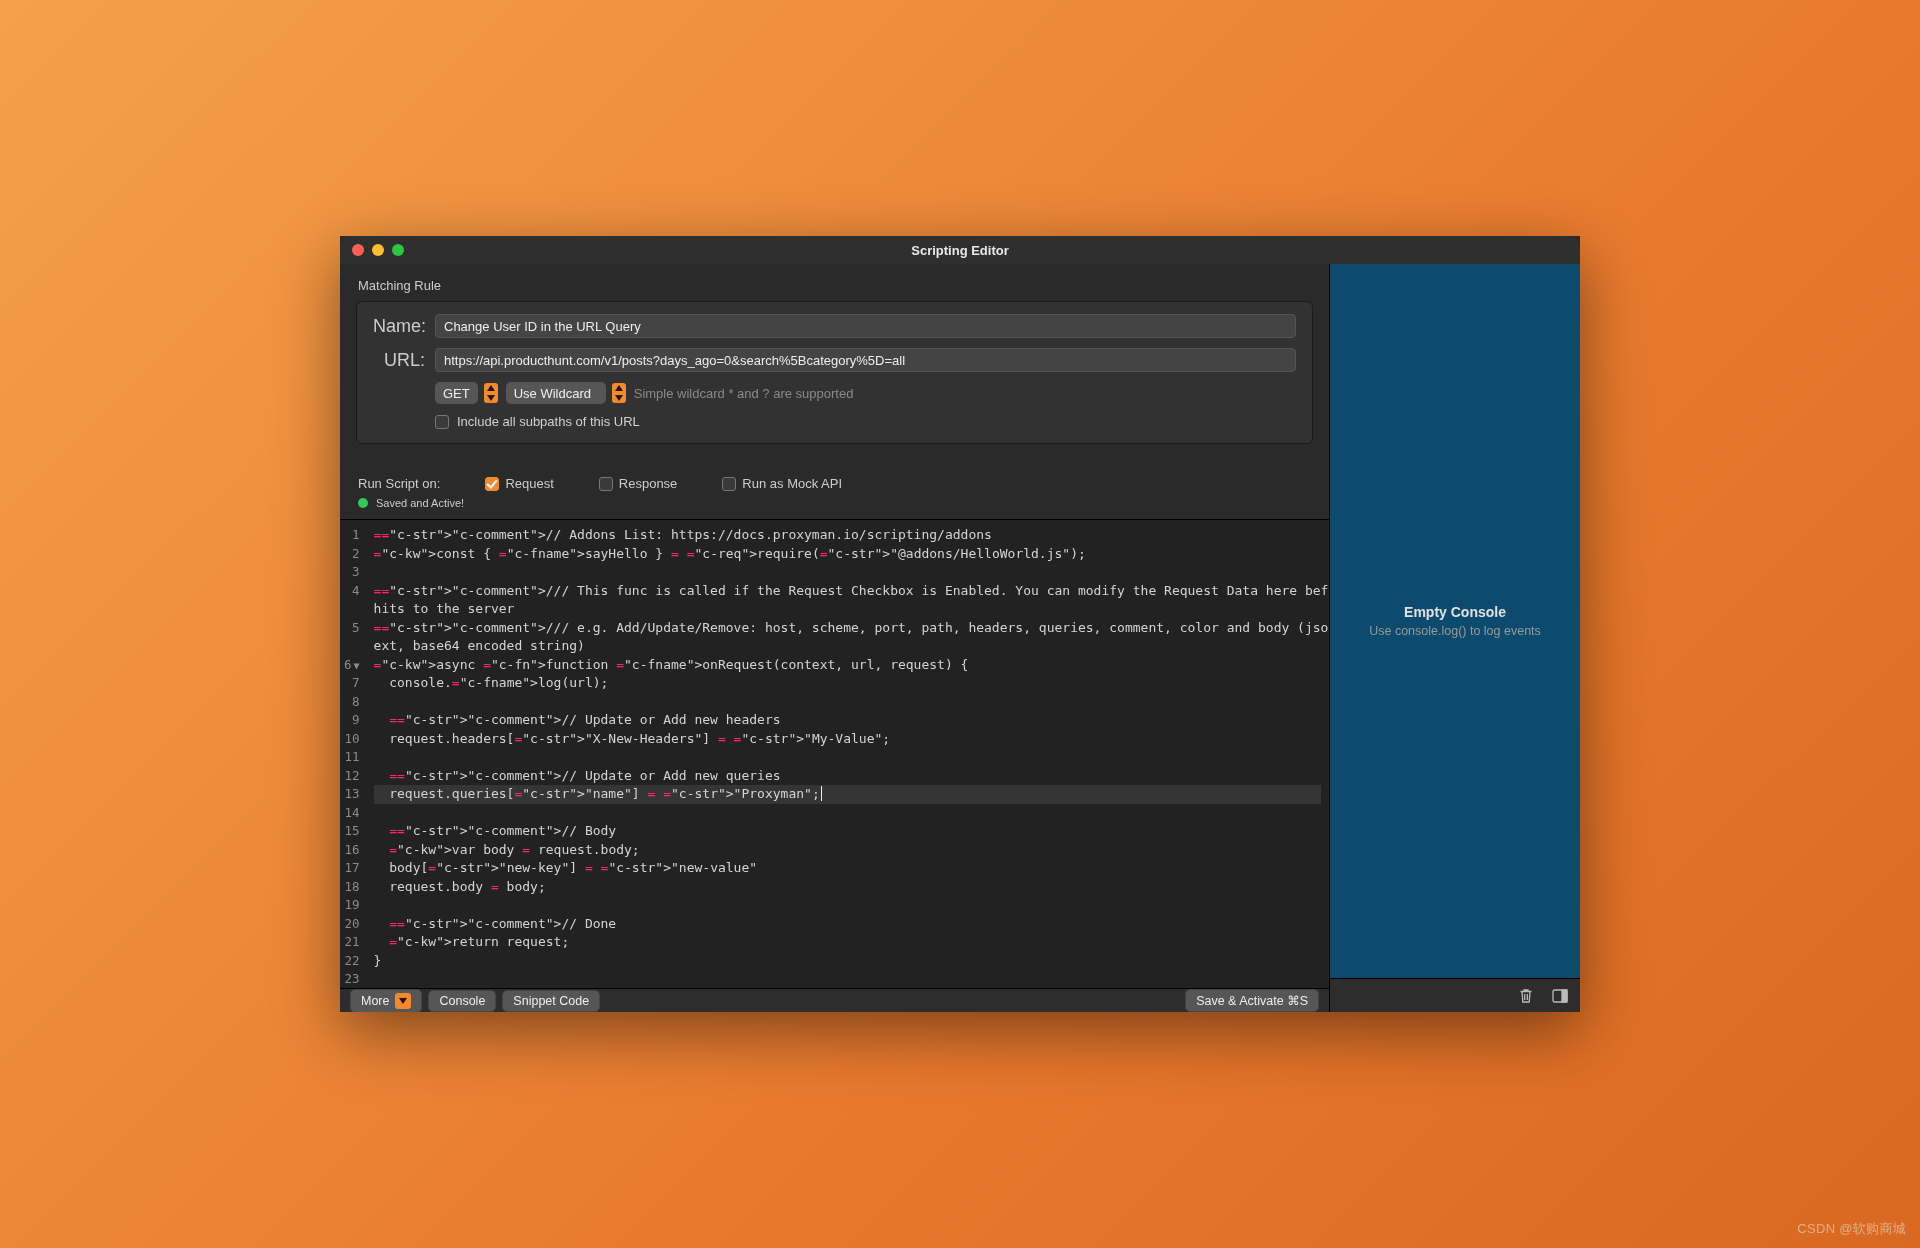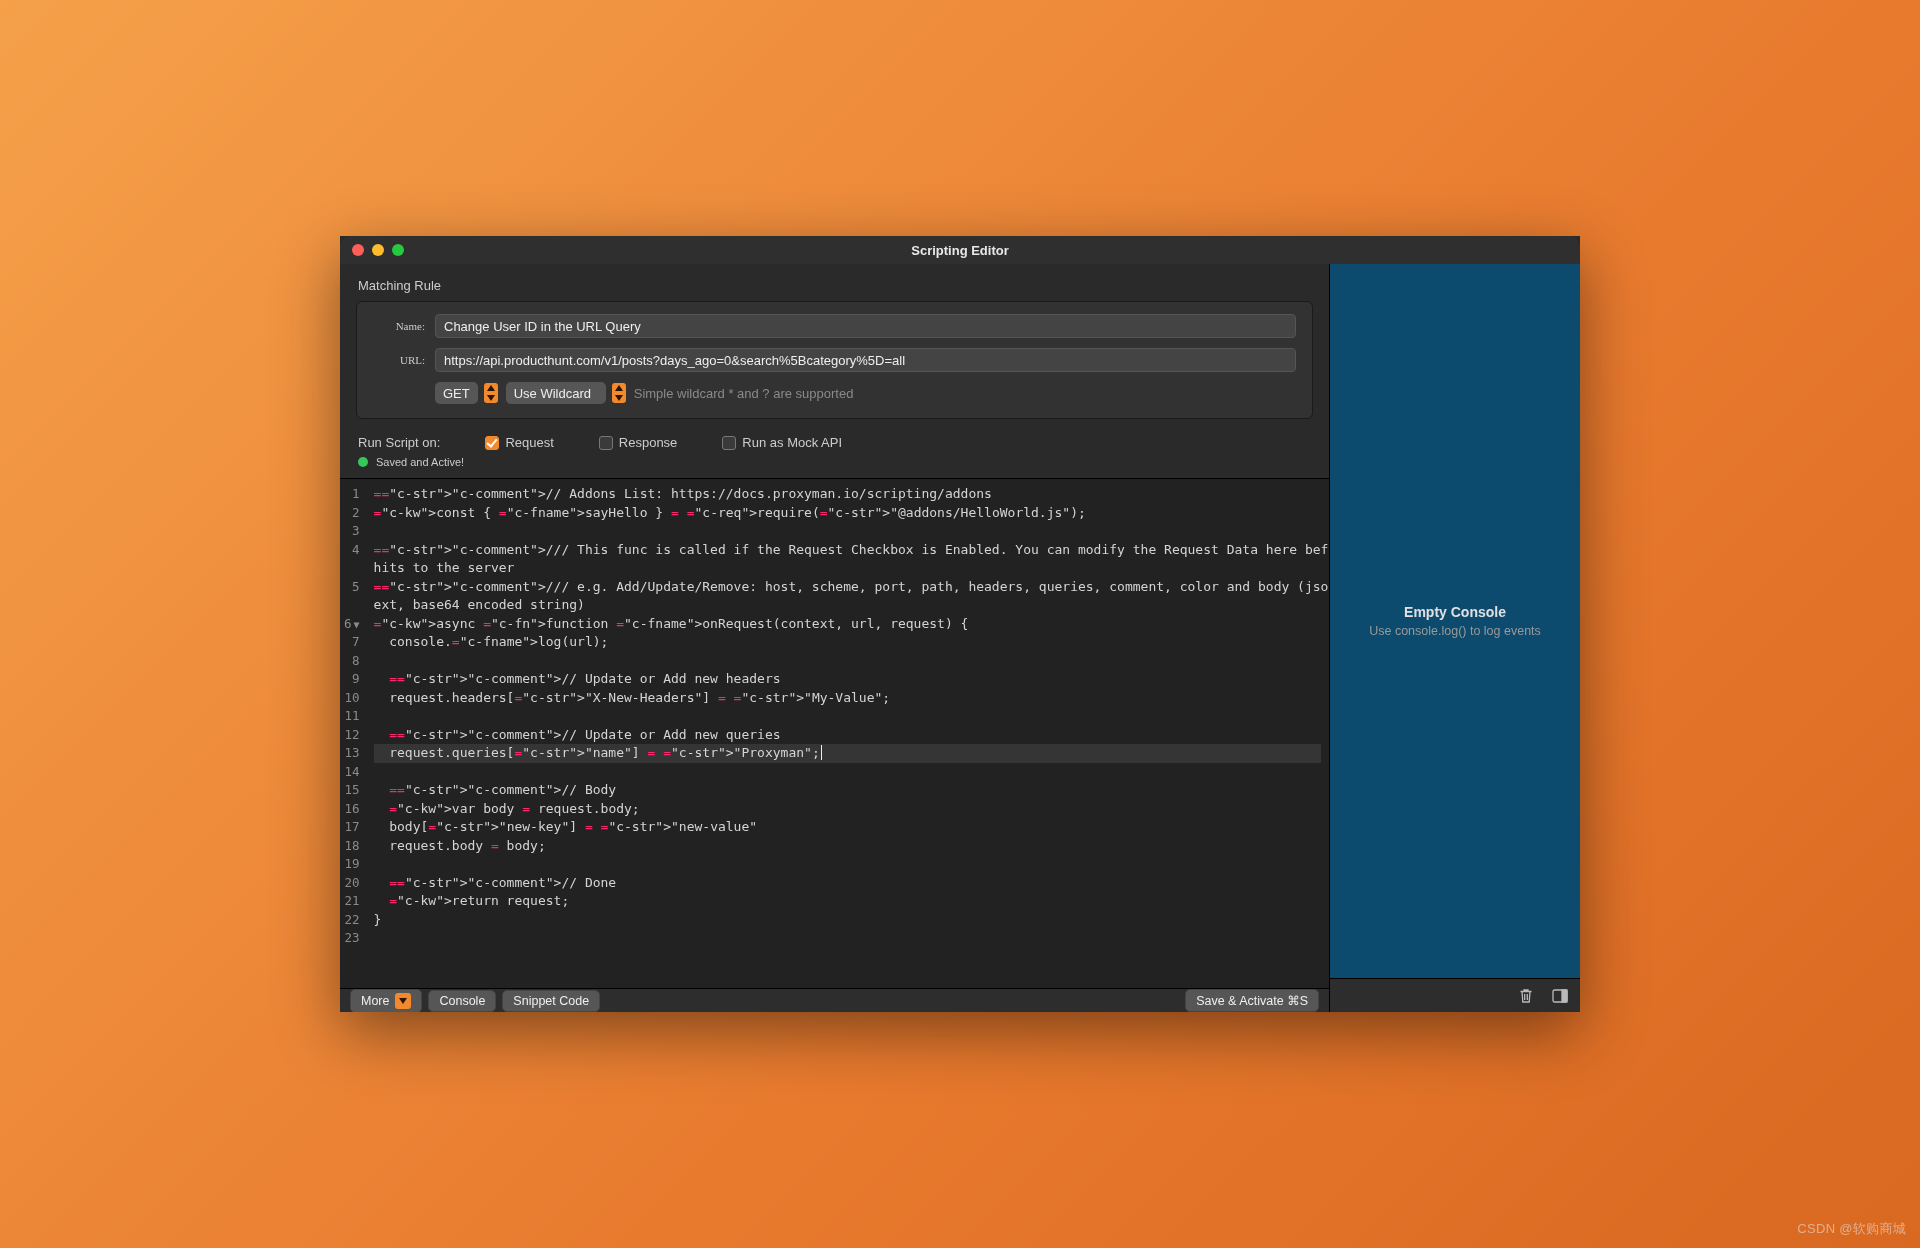--- a/index.html
+++ b/index.html
@@ -42,42 +42,42 @@
   .section-title { padding:14px 18px 8px 18px; font-size:13px; color:#ccc;}
   .card {
     margin: 0 16px 10px 16px;
     background:#323232;
     border:1px solid #1a1a1a;
     border-radius:6px;
     padding:12px 16px 14px 16px;
   }
   .row { display:flex; align-items:center; gap:10px; margin-bottom:10px;}
   .row:last-child{margin-bottom:0;}
-  .lbl { width:52px; text-align:right; color:#ccc; font-size:11px;font-family:Liberation Serif, serif;}
+  .lbl { width:52px; text-align:right; color:#ccc; font-size:18px;}
   .input {
     flex:1; background:#444; border:1px solid #555; border-radius:4px;
     color:#eee; padding:3px 8px; font-size:13px; height:24px;
   }
   .select {
     background:#565656; border:none; border-radius:5px; color:#eee;
     padding:2px 8px; font-size:13px; height:22px;
     display:inline-flex; align-items:center; gap:22px; position:relative;
   }
   .select.wide{min-width:100px;}
   .stepper{
     display:inline-flex; flex-direction:column; background:#f28a2d; border-radius:3px;
     overflow:hidden; margin-left:-2px;
   }
   .half{height:10px; width:14px; display:flex;align-items:center;justify-content:center;}
   .half svg{width:8px;height:6px;}
   .hint{color:#8a8a8a;font-size:13px;}
   .ck { width:14px;height:14px;border-radius:3px;border:1px solid #777;background:#3a3a3a;display:inline-block;vertical-align:middle;}
   .ck.on{background:#f28a2d;border-color:#f28a2d;position:relative;}
   .ck.on::after{content:"";position:absolute;left:3px;top:0px;width:4px;height:8px;border:2px solid #fff;border-top:none;border-left:none;transform:rotate(40deg);}
-  .run-row{padding:6px 18px 4px 18px;display:flex;align-items:center;gap:10px;font-size:13px;color:#ccc;}
+  .run-row{padding:6px 18px 4px 18px;display:flex;align-items:center;gap:10px;font-size:13px;color:#ccc;margin-top:16px;}
   .run-row .group{display:flex;align-items:center;gap:6px;padding-left:35px;}
   .status-row{padding:2px 18px 10px 18px;display:flex;align-items:center;gap:8px;color:#ccc;font-size:11px;}
   .status-dot{width:10px;height:10px;border-radius:50%;background:#34c759;}
   .editor{flex:1;background:#222;overflow:hidden;font-family:Menlo,Monaco,Consolas,monospace;font-size:13px;line-height:18.5px;border-top:1px solid #000;min-height:0;}
   .editor-inner{display:flex;height:100%;}
   .gutter{background:#222;color:#8b8b8b;text-align:right;padding:6px 6px 6px 4px;user-select:none;font-size:12.5px;}
   .gutter div{height:18.5px;}
   .code{flex:1;padding:6px 8px;min-width:0;white-space:pre;color:#d4d4d4;}
   .codeline{height:18.5px;display:block;}
   .hl{background:#353535;}
@@ -149,20 +149,24 @@
                   <path d="M4 0L8 6H0Z" fill="#2a1600"></path>
                 </svg>
               </span>
             <span class="half">
                 <svg viewBox="0 0 8 6">
                   <path d="M4 6L0 0H8Z" fill="#2a1600"></path>
                 </svg>
               </span>
           </span>
           <span class="hint">Simple wildcard * and ? are supported</span>
+        </div>
+        <div class="row" style="padding-left:62px;gap:8px;">
+          <span class="ck"></span>
+          <span>Include all subpaths of this URL</span>
         </div>
       </div>
 
       <div class="run-row">
         <span>Run Script on:</span>
         <span class="group">
           <span class="ck on"></span>
           <span>Request</span>
         </span>
         <span class="group">

